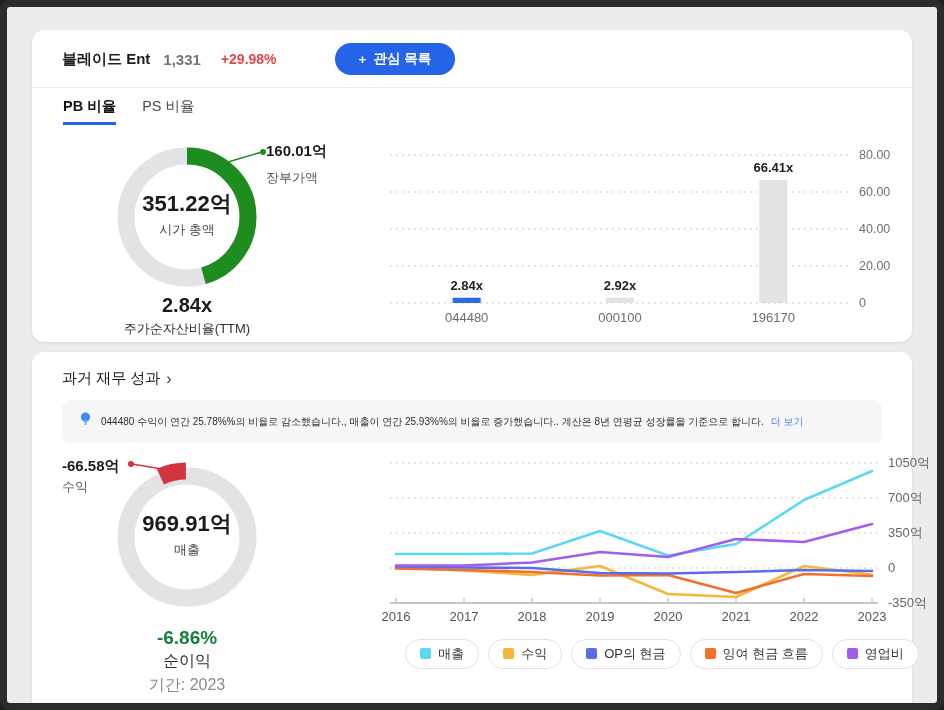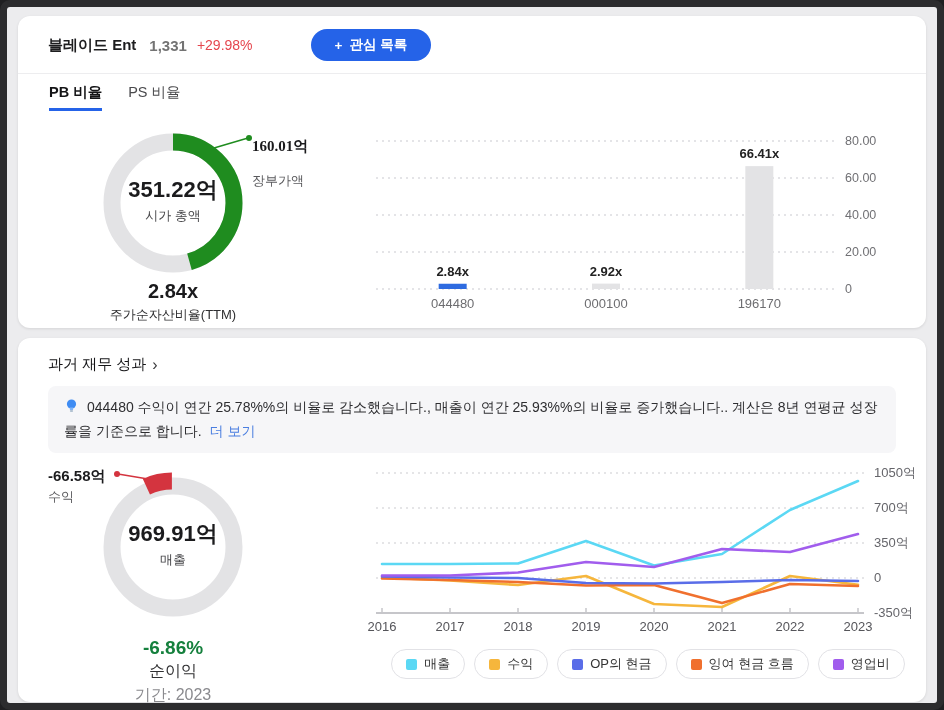--- a/index.html
+++ b/index.html
@@ -1,53 +1,53 @@
 <!DOCTYPE html>
 <html><head>
 <meta charset="utf-8">
 <style>
   * { margin:0; padding:0; box-sizing:border-box; }
   html,body { width:944px; height:710px; background:#1f1f21; font-family:"Liberation Sans","DejaVu Sans",sans-serif; }
   .window { width:944px; height:710px; border:7px solid #2c2c2e; border-radius:10px;
-            background:#ececee; padding:8px; overflow:hidden; position:relative; }
+            background:#ececee; padding:22px; overflow:hidden; position:relative; }
   .card { background:#fff; border-radius:12px; box-shadow:0 1px 3px rgba(0,0,0,.10); margin:0 3px; }
   
   .card1 { height:312px; margin-top:1px; }
   .hdr { display:flex; align-items:center; padding:13px 16px 12px 30px; border-bottom:1px solid #ededef; }
   .hdr-title { font-size:15px; font-weight:700; color:#1d1d1f; }
   .hdr-price { font-size:15px; font-weight:600; color:#737373; margin-left:13px; }
-  .hdr-change { font-size:14px; font-weight:400; color:#e5464e; margin-left:10px; }
+  .hdr-change { font-size:14px; font-weight:700; color:#e5464e; margin-left:20px; }
   .watch-btn { margin-left:58px; background:#2563e8; color:#fff; border:none; border-radius:16px;
                padding:7px 24px; font-size:13.5px; font-weight:600; cursor:pointer; display:flex; gap:7px; align-items:center;
                font-family:inherit; }
   .tabs { display:flex; gap:26px; padding:0 31px; height:37px; align-items:stretch; }
   .tab { font-size:14.5px; color:#4a4a4d; display:flex; align-items:center; cursor:pointer; border-bottom:3px solid transparent; padding-top:2px; }
   .tab.active { color:#141416; font-weight:700; border-bottom-color:#2563e8;justify-content:flex-end; }
   .pb-body { display:flex; padding:6px 6px 0 30px; }
   .pb-left { width:320px; height:218px; position:relative; flex:none; }
   .donut-svg { position:absolute; left:50px; top:6px; }
   .donut-center { position:absolute; left:50px; top:58px; width:150px; text-align:center; }
   .donut-center .v { font-size:22px; font-weight:700; color:#1b1b1d; }
   .donut-center .l { font-size:13px; color:#454548; margin-top:2px; }
-  .pb-callout { position:absolute; left:204px; top:20px;font-family:Liberation Serif, serif; }
+  .pb-callout { position:absolute; left:204px; top:11px; }
   .pb-callout .v { font-size:15px; font-weight:700; color:#1b1b1d; }
-  .pb-callout .l { font-size:13px; color:#59595c; margin-top:16px; }
+  .pb-callout .l { font-size:13px; color:#59595c; margin-top:8px; }
   .donut-bottom { position:absolute; left:50px; top:163px; width:150px; text-align:center; }
   .donut-bottom .v { font-size:20px; font-weight:700; color:#1b1b1d; }
   .donut-bottom .l { font-size:13px; color:#2f2f31; margin-top:3px; white-space:nowrap; }
   .pb-right { flex:1; position:relative; }
   .bar-val { font-size:13px; font-weight:600; fill:#222; }
   .bar-cat { font-size:13px; fill:#6d6d70; }
   .ytick { font-size:12.5px; fill:#707074; }
   
   .card2 { height:364px; margin-top:10px; }
   .sec-title { display:flex; align-items:center; gap:6px; padding:17px 30px 10px; cursor:pointer; }
   .sec-title .t { font-size:15px; font-weight:400; color:#141416;text-align:center; }
   .sec-title .c { font-size:16px; color:#3a3a3d; font-weight:400; }
-  .insight { margin:2px 30px 0; background:#f6f6f8; border-radius:8px; padding:11px 16px; font-size:14px;
+  .insight { margin:2px 30px 0; background:#f6f6f8; border-radius:8px; padding:11px 16px; font-size:10px;
              color:#2e2e31; line-height:1.55; }
   .insight .bulb { display:inline-block; margin-right:8px; vertical-align:-2px; }
   .insight a { color:#4a7ee0; text-decoration:none; margin-left:4px; cursor:pointer; }
   .hist-row { display:flex; padding:8px 6px 0 30px; }
   .hist-left { width:320px; height:240px; position:relative; flex:none; }
   .hist-callout { position:absolute; left:0; top:6px; width:62px; }
   .hist-callout .v { font-size:15px; font-weight:700; color:#1b1b1d; }
   .hist-callout .l { font-size:13px; color:#59595c; margin-top:2px; }
   .hist-bottom { position:absolute; left:50px; top:176px; width:150px; text-align:center; }
   .hist-bottom .v { font-size:19px; font-weight:700; color:#15803d; }

